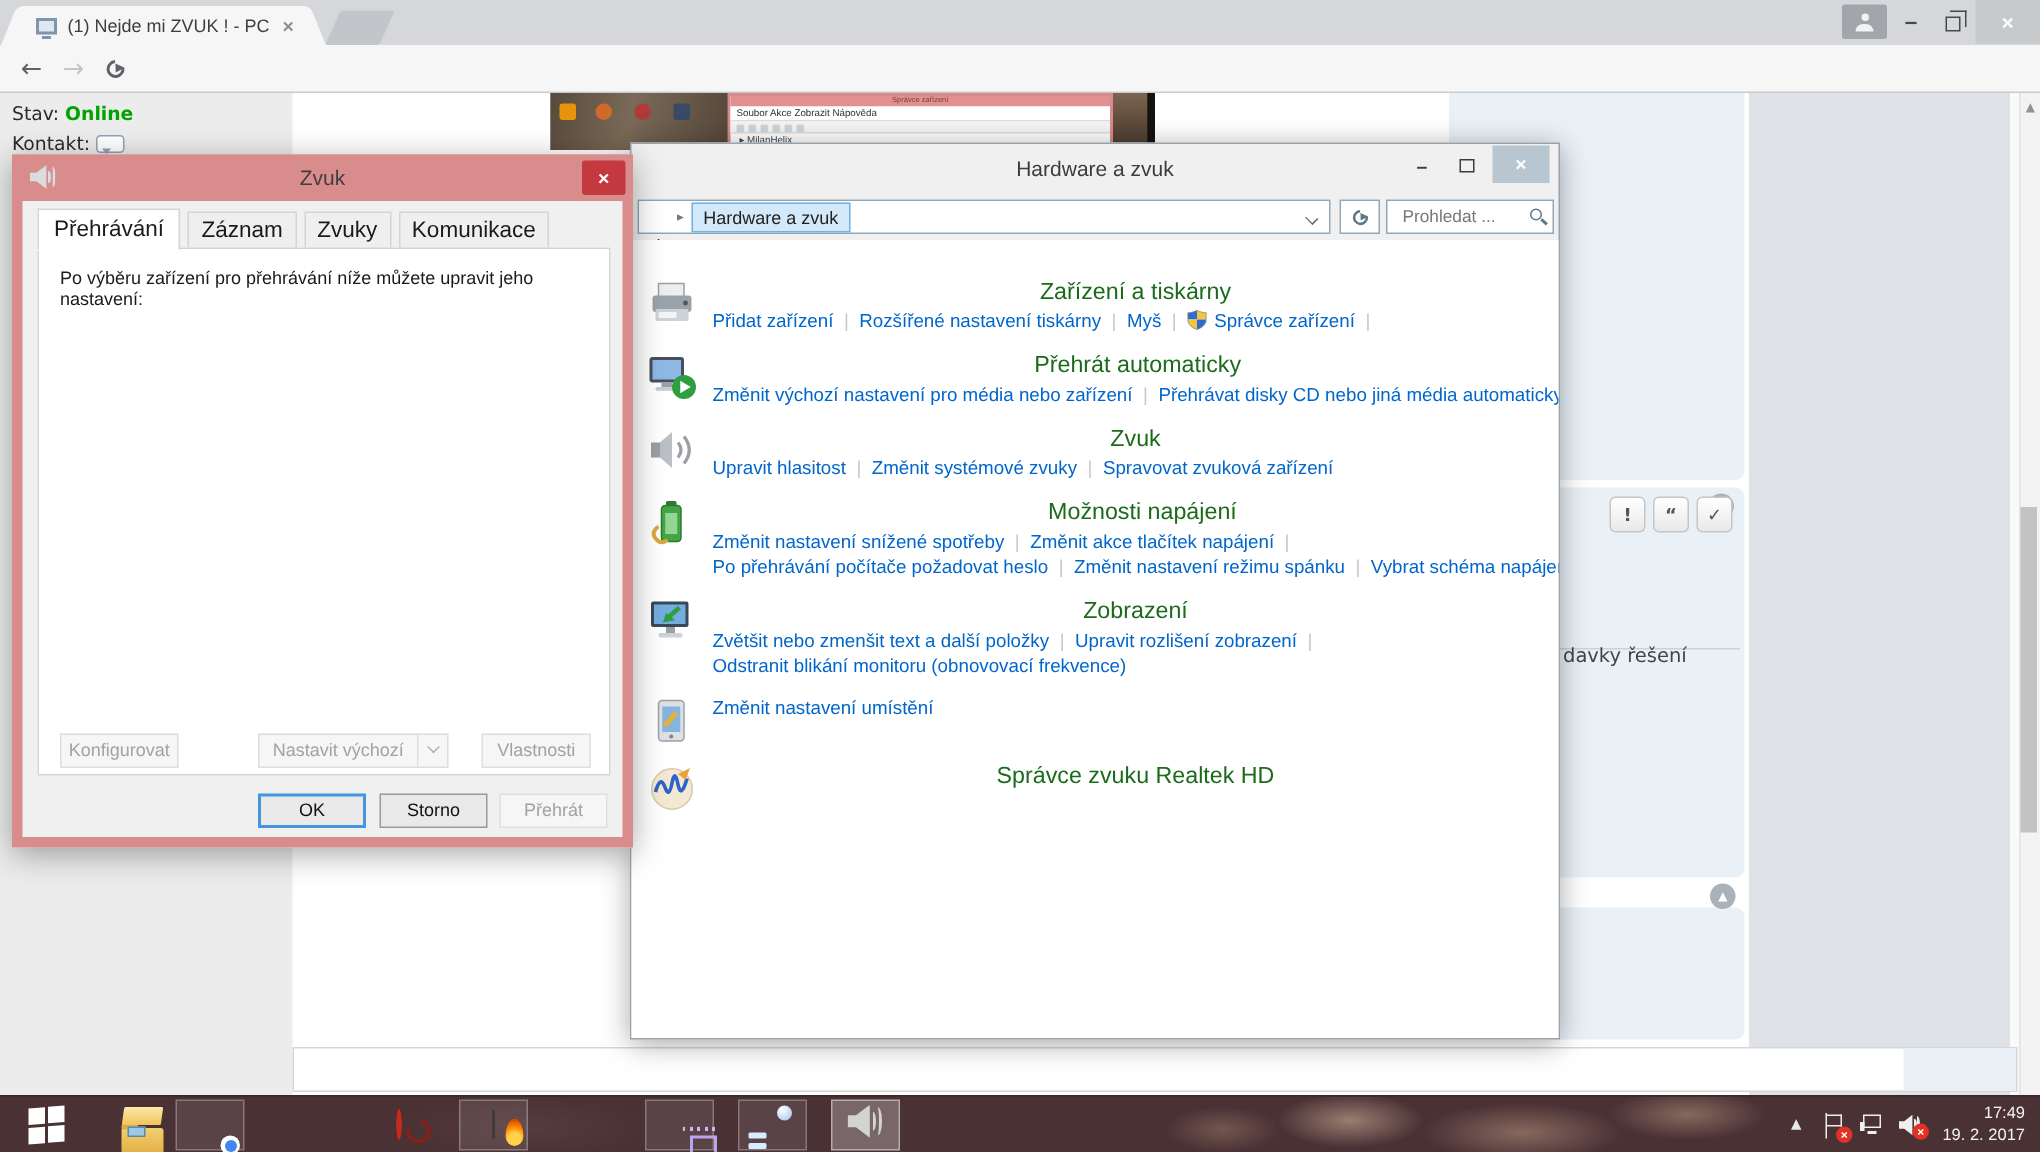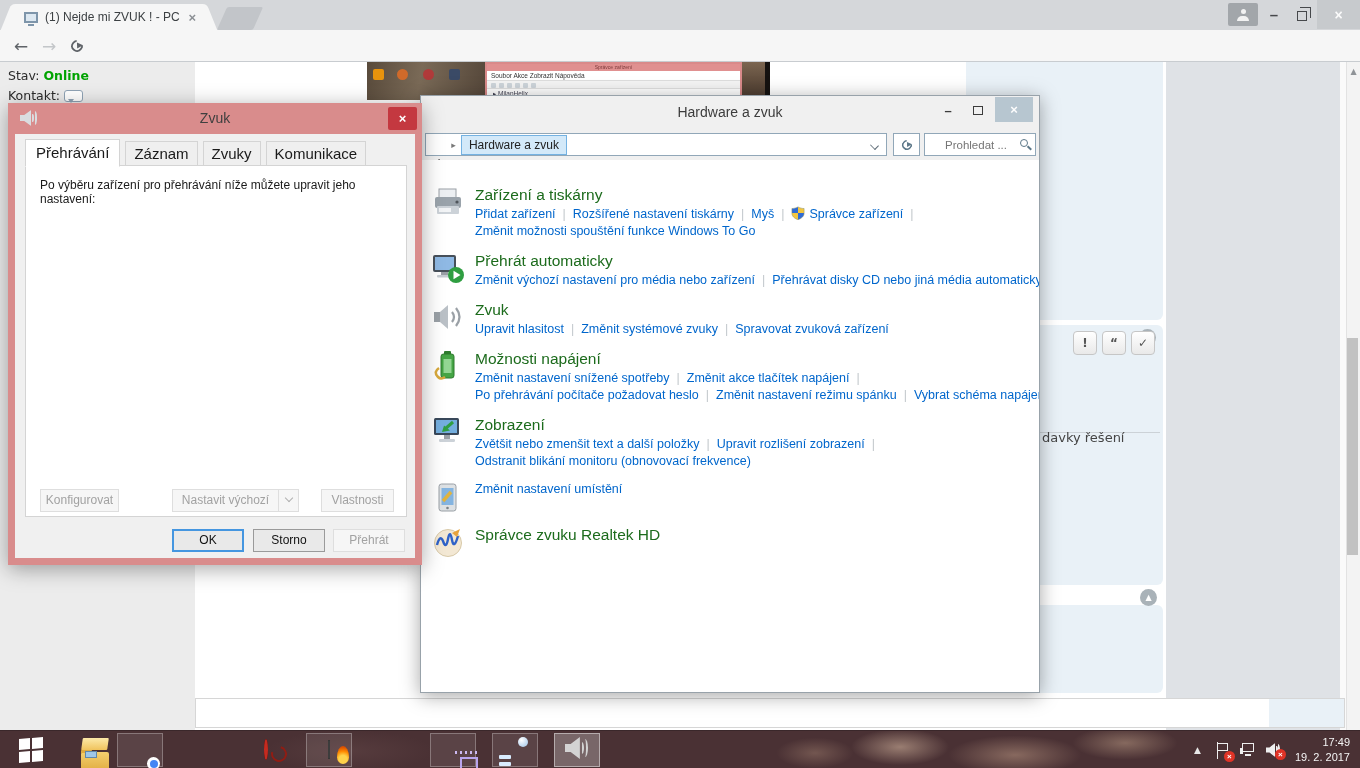--- a/index.html
+++ b/index.html
@@ -100,30 +100,30 @@
   #cp-addr { position:absolute; left:0; top:33px; width:618px; height:31px; }
   #cp-breadcrumb { position:absolute; left:4px; top:4px; width:462px; height:23px; background:#fff; border:1px solid #91a7b8; display:flex; align-items:center; font-size:12px; color:#333; }
   .bc-clip { margin-left:5px;margin-top:39px; }
   .bc-arrow { color:#777; font-size:9px; margin:0 5px; font-family:"DejaVu Sans",sans-serif; }
   .bc-selected { background:#d3e9f9; border:1px solid #74b2e2; padding:2px 7px; color:#222; }
   .bc-chevron { position:absolute; right:8px; top:8px; width:7px; height:7px; border-right:1.5px solid #5c6a75; border-bottom:1.5px solid #5c6a75; transform:rotate(45deg) scaleY(.8); }
   #cp-refresh { position:absolute; left:472px; top:4px; width:27px; height:23px; background:#fff; border:1px solid #91a7b8; display:flex; align-items:center; justify-content:center; }
   #cp-refresh .circ-arrow { border-color:#5d7889; border-top-color:transparent; transform:rotate(40deg) scale(.85); }
   #cp-refresh .circ-arrow::after { border-bottom-color:#5d7889; }
   #cp-search { position:absolute; left:503px; top:4px; width:112px; height:23px; background:#fff; border:1px solid #91a7b8; }
-  #cp-search input { width:86px; height:21px; border:none; outline:none; font-family:"Liberation Sans",sans-serif; font-size:11.5px; color:#555; padding-left:20px; background:transparent; }
+  #cp-search input { width:86px; height:21px; border:none; outline:none; font-family:"Liberation Sans",sans-serif; font-size:11.5px; color:#555; padding-left:10px; background:transparent; }
   #cp-search input::placeholder { color:#767676; opacity:1; }
   .mag-icon { position:absolute; right:7px; top:5px; width:8px; height:8px; border:1.7px solid #5d7889; border-radius:50%; }
   .mag-icon::after { content:''; position:absolute; left:6px; top:7px; width:5px; height:1.7px; background:#5d7889; transform:rotate(42deg); }
   #cp-content { position:absolute; left:0; top:64px; width:618px; height:532px; background:#fff; overflow:hidden; }
   #cp-task-list { padding:25px 0 0 10px; }
   .cp-section { display:grid; grid-template-columns:44px 1fr; margin-bottom:11px; }
   .cp-icon { width:34px; height:32px; margin-top:1px; }
   .cp-icon svg { width:34px; height:32px; }
-  .cp-heading { font-size:15.5px; color:var(--heading-green); line-height:19px; margin-bottom:2px; }
+  .cp-heading { font-size:15.5px; color:var(--heading-green); line-height:19px; margin-bottom:2px;text-align:center; }
   .cp-linkline { font-size:12.5px; line-height:17px; color:var(--accent-link); white-space:nowrap; }
   .cp-link { color:var(--accent-link); }
   .cp-sep { color:#c3c8cc; margin:0 7px; }
   .uac-shield { display:inline-block; width:14px; height:14px; vertical-align:-2px; margin-right:4px; }
 
   
   #snddlg { position:absolute; left:8px; top:103px; width:414px; height:462px; border:7px solid var(--dialog-chrome);
             background:#f0f0f0; box-shadow:0 4px 20px rgba(0,0,0,.35); z-index:30; }
   #dlg-titlebar { position:absolute; left:-7px; top:-7px; width:414px; height:31px; background:var(--dialog-chrome); }
   #dlg-title { position:absolute; left:0; right:0; top:7px; text-align:center; font-size:14px; color:#3f3f3f; }
@@ -351,21 +351,20 @@
                       </clipPath>
                     </defs>
                     <g clip-path="url(#shc)">
                       <rect x="0" y="0" width="8" height="8" fill="#2e6bd6"></rect>
                       <rect x="8" y="0" width="8" height="8" fill="#f3c63f"></rect>
                       <rect x="0" y="8" width="8" height="8" fill="#f3c63f"></rect>
                       <rect x="8" y="8" width="8" height="8" fill="#2e6bd6"></rect>
                     </g>
                     <path d="M8 1 C10 2.2 13 2.9 15 2.9 V8 C15 12 11.5 14.6 8 15.6 C4.5 14.6 1 12 1 8 V2.9 C3 2.9 6 2.2 8 1 Z" fill="none" stroke="#8a8f6a" stroke-width="0.6"></path>
                   </svg></span><span class="cp-link">Správce zařízení</span><span class="cp-sep">|</span></div>
-              <div class="cp-linkline"><span class="cp-link">Změnit možnosti spouštění funkce Windows To Go</span></div>
             </div>
           </div>
           <div class="cp-section">
             <div class="cp-icon"><svg viewBox="0 0 34 32">
                 <rect x="2" y="3" width="23" height="17" rx="2" fill="#47505a"></rect>
                 <rect x="4" y="5" width="19" height="13" fill="#8fb9e4"></rect>
                 <rect x="10" y="20" width="7" height="3" fill="#9aa0a6"></rect>
                 <rect x="6" y="23" width="15" height="2.5" rx="1" fill="#c6ccd2"></rect>
                 <circle cx="25" cy="23" r="8" fill="#2f9e41"></circle>
                 <path d="M22.5 18.8 L29.5 23 L22.5 27.2 Z" fill="#fff"></path>

